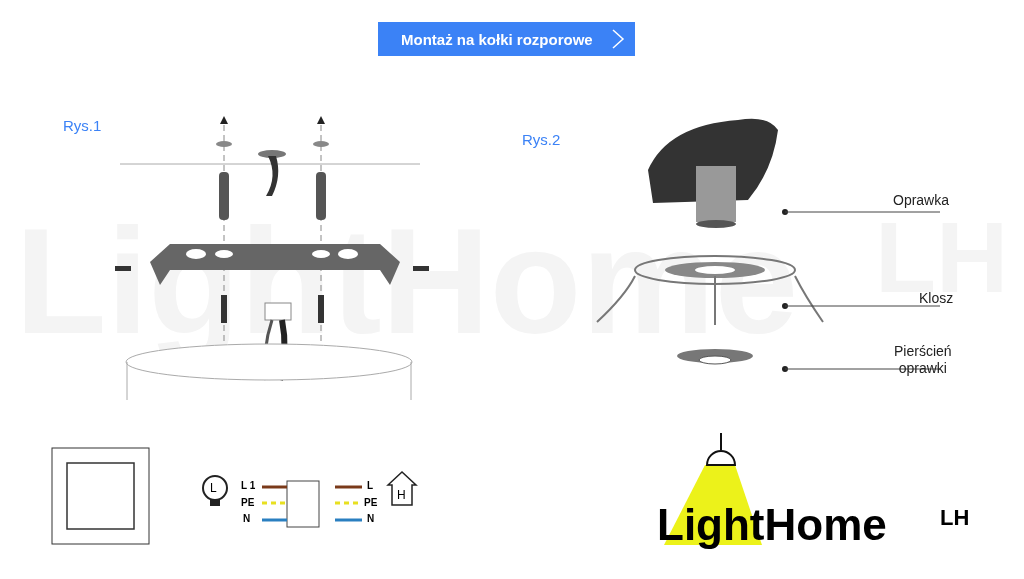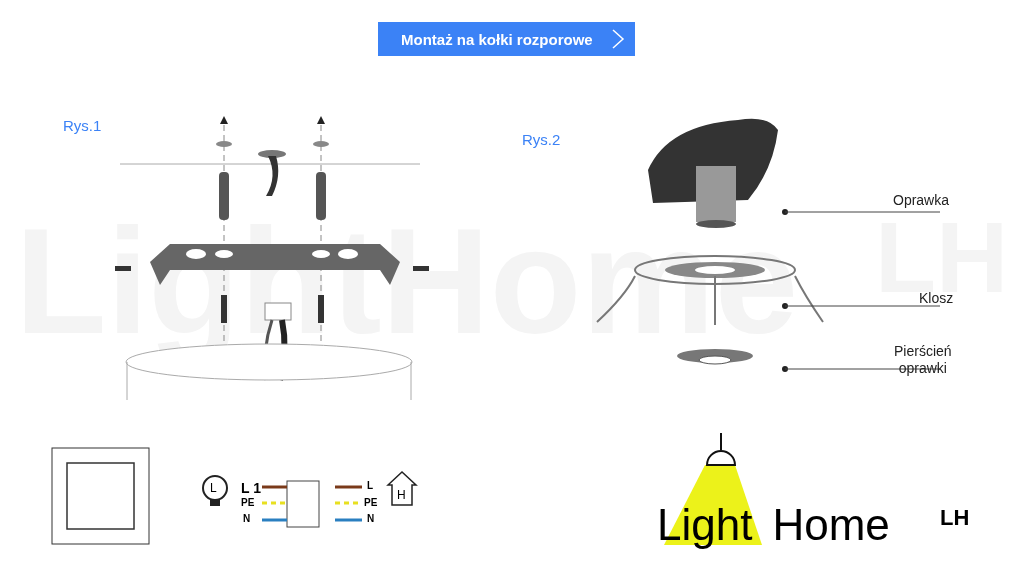--- a/index.html
+++ b/index.html
@@ -105,28 +105,28 @@
   <rect x="287" y="481" width="32" height="46" fill="#fff" stroke="#444"></rect>
   <line x1="262" y1="487" x2="287" y2="487" stroke="#7a3a1a" stroke-width="3"></line>
   <line x1="262" y1="503" x2="287" y2="503" stroke="#e8e020" stroke-width="3" stroke-dasharray="5,4"></line>
   <line x1="262" y1="520" x2="287" y2="520" stroke="#2a7fc0" stroke-width="3"></line>
   <line x1="335" y1="487" x2="362" y2="487" stroke="#7a3a1a" stroke-width="3"></line>
   <line x1="335" y1="503" x2="362" y2="503" stroke="#e8e020" stroke-width="3" stroke-dasharray="5,4"></line>
   <line x1="335" y1="520" x2="362" y2="520" stroke="#2a7fc0" stroke-width="3"></line>
 </svg>
 <div style="position:absolute;left:210px;top:481px;font-size:12px;">L</div>
 <div style="position:absolute;left:397px;top:488px;font-size:12px;">H</div>
-<div style="position:absolute;left:241px;top:480px;font-size:14px;font-weight:700;">L 1</div>
+<div style="position:absolute;left:241px;top:480px;font-size:10px;font-weight:700;">L 1</div>
 <div style="position:absolute;left:241px;top:497px;font-size:10px;font-weight:700;">PE</div>
 <div style="position:absolute;left:243px;top:513px;font-size:10px;font-weight:700;">N</div>
 <div style="position:absolute;left:367px;top:480px;font-size:10px;font-weight:700;">L</div>
 <div style="position:absolute;left:364px;top:497px;font-size:10px;font-weight:700;">PE</div>
 <div style="position:absolute;left:367px;top:513px;font-size:10px;font-weight:700;">N</div>
 
 <svg class="abs" width="1024" height="579">
   <polygon points="705,465 735,465 762,545 664,545" fill="#ecf21a"></polygon>
   <line x1="721" y1="433" x2="721" y2="450" stroke="#111" stroke-width="2"></line>
   <path d="M707,465 a14,14 0 0,1 28,0 z" fill="#fff" stroke="#111" stroke-width="2"></path>
 </svg>
 <div style="position:absolute;left:657px;top:500px;font-size:44px;white-space:nowrap;">
-  <span style="font-weight:400;">Light</span><span style="font-weight:400;margin-left:20px;">Home</span>
+  <span style="font-weight:700;">Light</span><span style="font-weight:700;margin-left:0;">Home</span>
 </div>
 <div style="position:absolute;left:940px;top:505px;font-size:22px;font-weight:700;">LH</div>
 
 </body></html>

